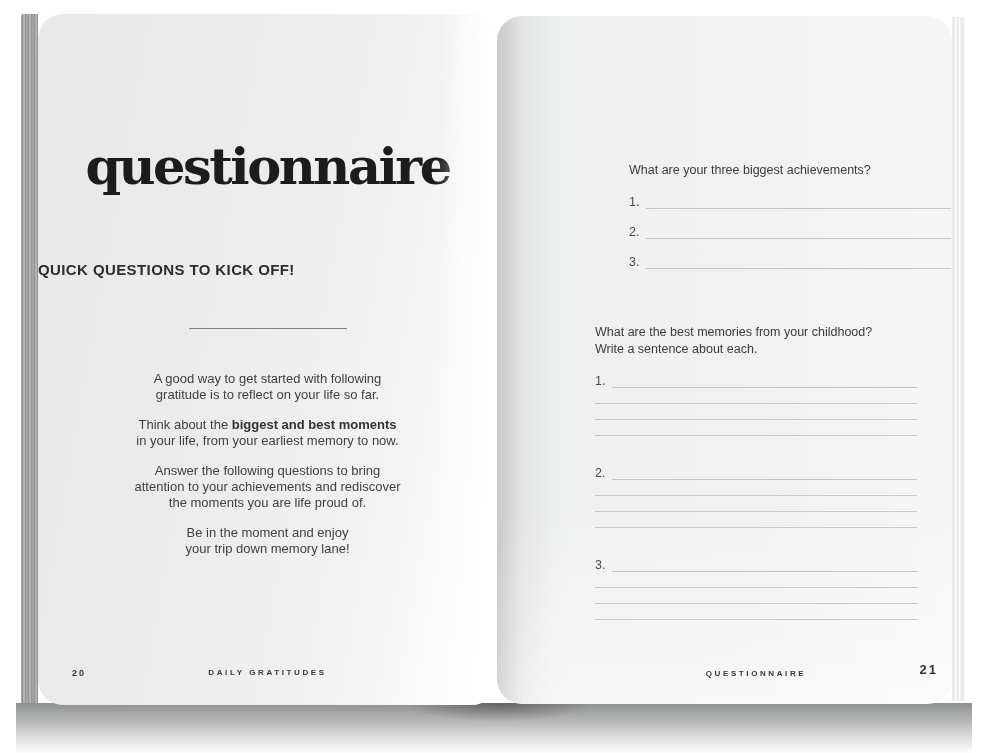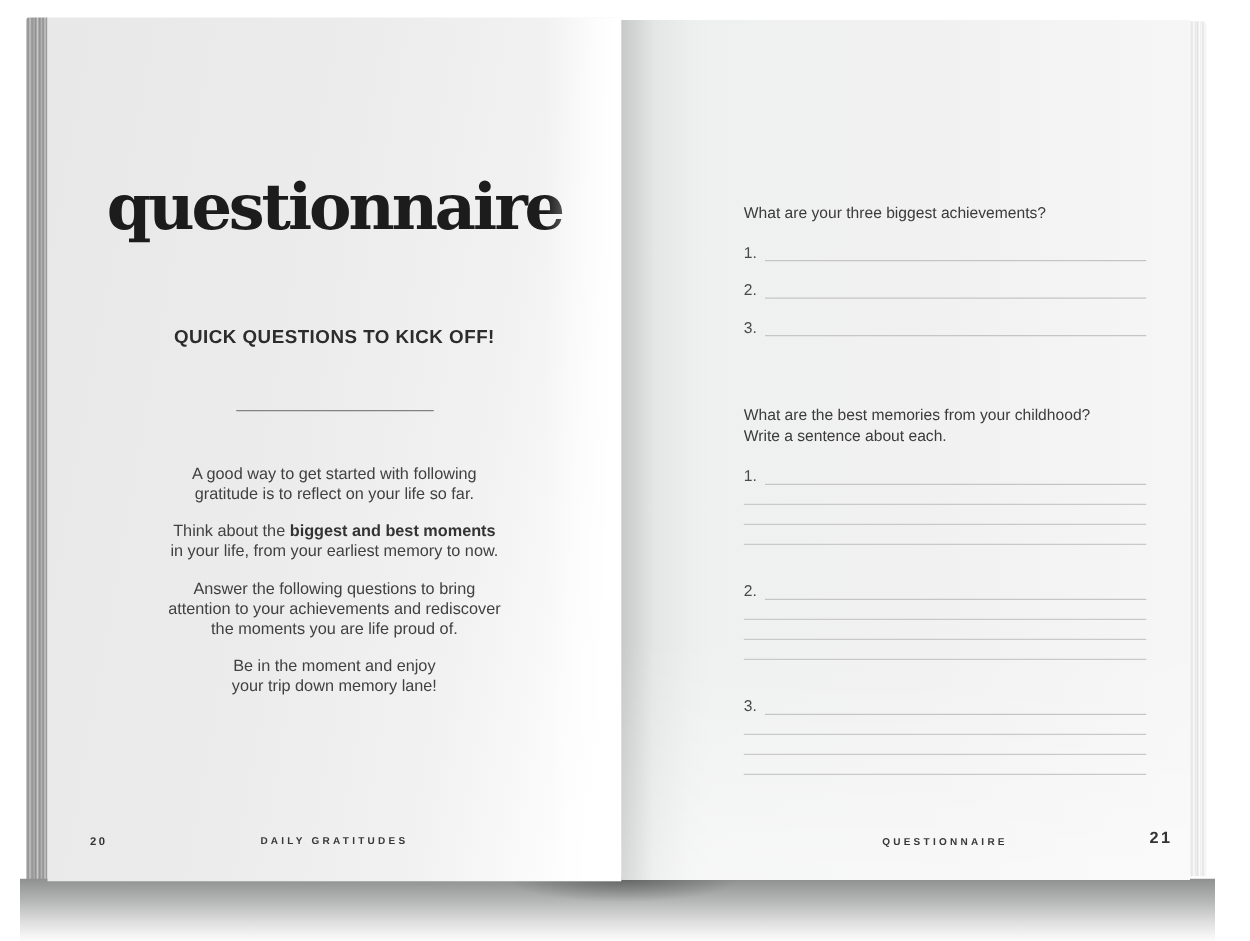--- a/index.html
+++ b/index.html
@@ -25,21 +25,21 @@
       #f7f7f7 0px, #e3e3e3 1.5px, #fbfbfb 3px, #e8e8e8 4.5px);
     border-top-right-radius: 3px;
   }
   .bottom-shadow {
     position: absolute; left: 16px; top: 703px; width: 956px; height: 50px;
     background:
       radial-gradient(ellipse 130px 26px at 482px 0px, rgba(55,55,55,0.50), rgba(55,55,55,0) 72%),
       linear-gradient(to bottom, #8f9090 0%, #b4b5b5 35%, #dddddd 68%, #fdfdfd 100%);
   }
 
-  .page { position: absolute; overflow: hidden; }
+  .page { position: absolute; overflow: hidden; border-radius: 25px; }
   .page-left {
     left: 38px; top: 14px; width: 459px; height: 691px;
     background: linear-gradient(100deg, #e8e8e8 0%, #ececec 45%, #f2f2f2 72%, #fdfdfd 92%, #ffffff 100%);
   }
   .page-left::after {
     content: ""; position: absolute; right: 0; top: 0; bottom: 0; width: 60px;
     background: linear-gradient(to right, rgba(255,255,255,0), #ffffff 90%);
     pointer-events: none;
   }
   .page-right {
@@ -57,21 +57,21 @@
   
   .lp-title {
     position: absolute; top: 122px; left: 0; width: 100%;
     text-align: center; margin: 0;
     font-family: "DejaVu Serif", serif;
     font-weight: bold; font-size: 51px; line-height: 1.2;
     letter-spacing: -2.5px; color: #1c1c1c;
   }
   .lp-heading {
     position: absolute; top: 247px; left: 0; width: 100%;
-    text-align: center; margin: 0;
+    text-align: left; margin: 0;
     font-size: 15px; font-weight: bold; letter-spacing: 0.4px; color: #2c2c2c;
   }
   .lp-divider {
     position: absolute; top: 314px; left: 50%; transform: translateX(-50%);
     width: 158px; height: 0; border-top: 1px solid #828282;
   }
   .lp-paragraphs {
     position: absolute; top: 357px; left: 50%; transform: translateX(-50%);
     width: 370px; text-align: center;
     font-size: 13px; line-height: 16px; color: #414141;
@@ -85,21 +85,21 @@
     position: absolute; left: 34px; bottom: 27px;
     font-size: 9px; font-weight: bold; letter-spacing: 2px; color: #333333;
   }
   .lp-footer-label {
     position: absolute; left: 0; bottom: 28px; width: 100%; text-align: center;
     font-size: 8px; font-weight: bold; letter-spacing: 2.6px; color: #383838;
   }
 
   
   .rp-section { position: absolute; left: 98px; width: 322px; }
-  .rp-q1 { top: 146px; }
+  .rp-q1 { top: 146px; margin-left: 34px; }
   .rp-q2 { top: 308px; }
   .q-label {
     font-size: 12.5px; line-height: 17px; color: #3b3b3b; margin: 0;
   }
   .ans-row { display: flex; align-items: flex-end; height: 14px; margin-top: 16px; }
   .ans-num {
     font-size: 12.5px; line-height: 13px; color: #4a4a4a; flex: 0 0 auto;
   }
   .ans-line {
     flex: 1 1 auto; margin-left: 7px; border-bottom: 1px solid #c5c5c5; height: 3px;

